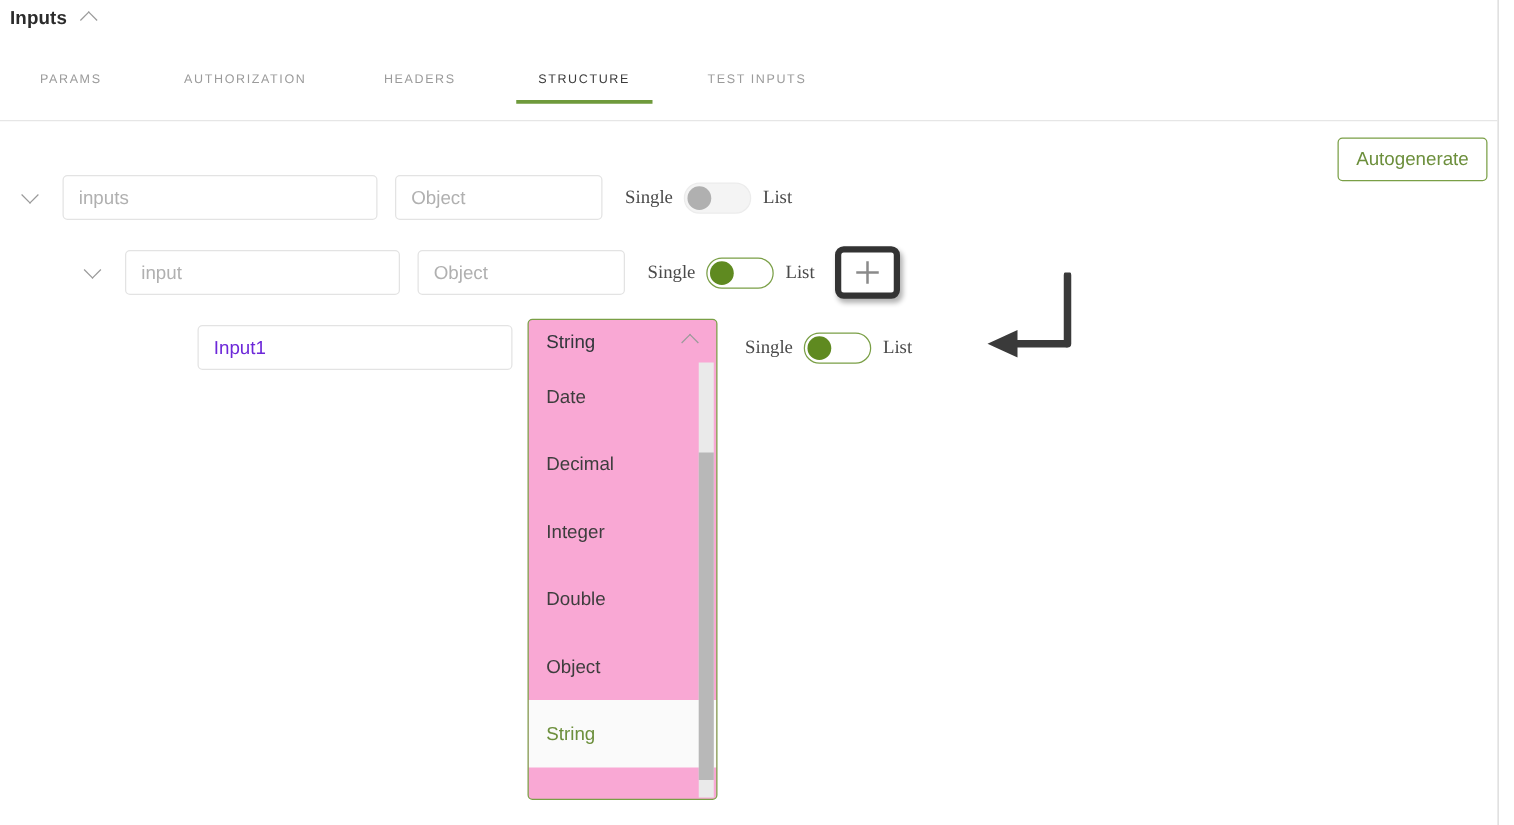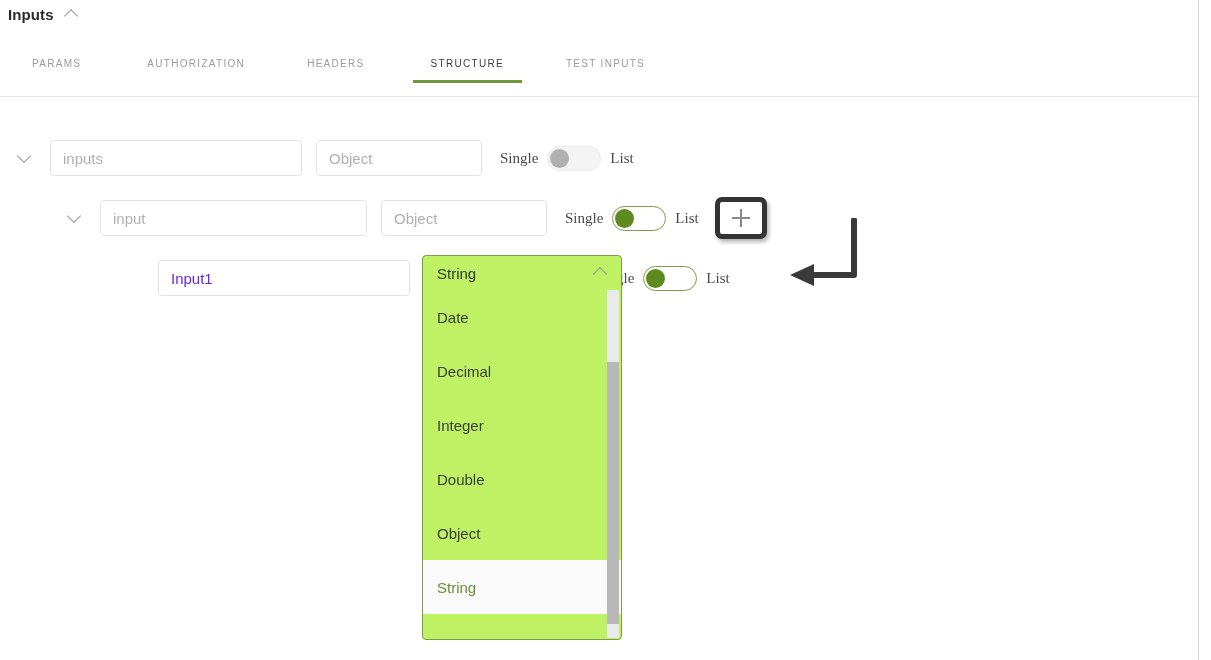--- a/index.html
+++ b/index.html
@@ -126,21 +126,21 @@
     background: #fff;
     display: flex;
     align-items: center;
     padding: 0 12px;
     font-size: 15px;
     color: #b0b0b0;
   }
   .field.filled { color: #6d28d9; }
   .field.name-1 { width: 252px; }
   .field.type-1 { width: 166px; }
-  .field.name-2 { width: 267px; text-align: center; }
+  .field.name-2 { width: 220px; text-align: center; }
   .field.type-2 { width: 166px; }
   .field.name-3 { width: 252px; }
 
   .toggle-group {
     display: flex;
     align-items: center;
     gap: 9px;
     font-size: 15px;
     color: #4a4a4a;
     font-family: Liberation Serif, serif;
@@ -195,25 +195,25 @@
     position: absolute;
     background: #8a8a8a;
   }
   .plus-glyph::before { left: 0; top: 8px; width: 18px; height: 2px; }
   .plus-glyph::after { left: 8px; top: 0; width: 2px; height: 18px; }
 
   
   .dropdown {
     position: absolute;
     left: 422px; top: 255px;
-    width: 200px;
+    width: 152px;
     height: 385px;
     border: 1px solid #7a9f46;
     border-radius: 4px;
-    background: #bef264;
+    background: #f9a8d4;
     overflow: hidden;
   }
   .dropdown-head {
     height: 34px;
     display: flex;
     align-items: center;
     justify-content: space-between;
     padding: 0 12px 0 14px;
     font-size: 15px;
     color: #33373c;
@@ -277,20 +277,21 @@
     <div class="tab">AUTHORIZATION</div>
     <div style="width:58px"></div>
     <div class="tab">HEADERS</div>
     <div style="width:62px"></div>
     <div class="tab active">STRUCTURE</div>
     <div style="width:58px"></div>
     <div class="tab">TEST INPUTS</div>
   </div>
   <div class="tab-divider"></div>
 
+  <button class="autogenerate">Autogenerate</button>
 
   <div class="row" style="left:12px; top:140px;">
     <span class="row-expander">
       <span class="chev down"></span>
     </span>
     <div class="field name-1" style="margin-left:12px;">inputs</div>
     <div class="field type-1" style="margin-left:14px;">Object</div>
     <div class="toggle-group" style="margin-left:18px;">
       <span>Single</span>
       <span class="toggle off">

